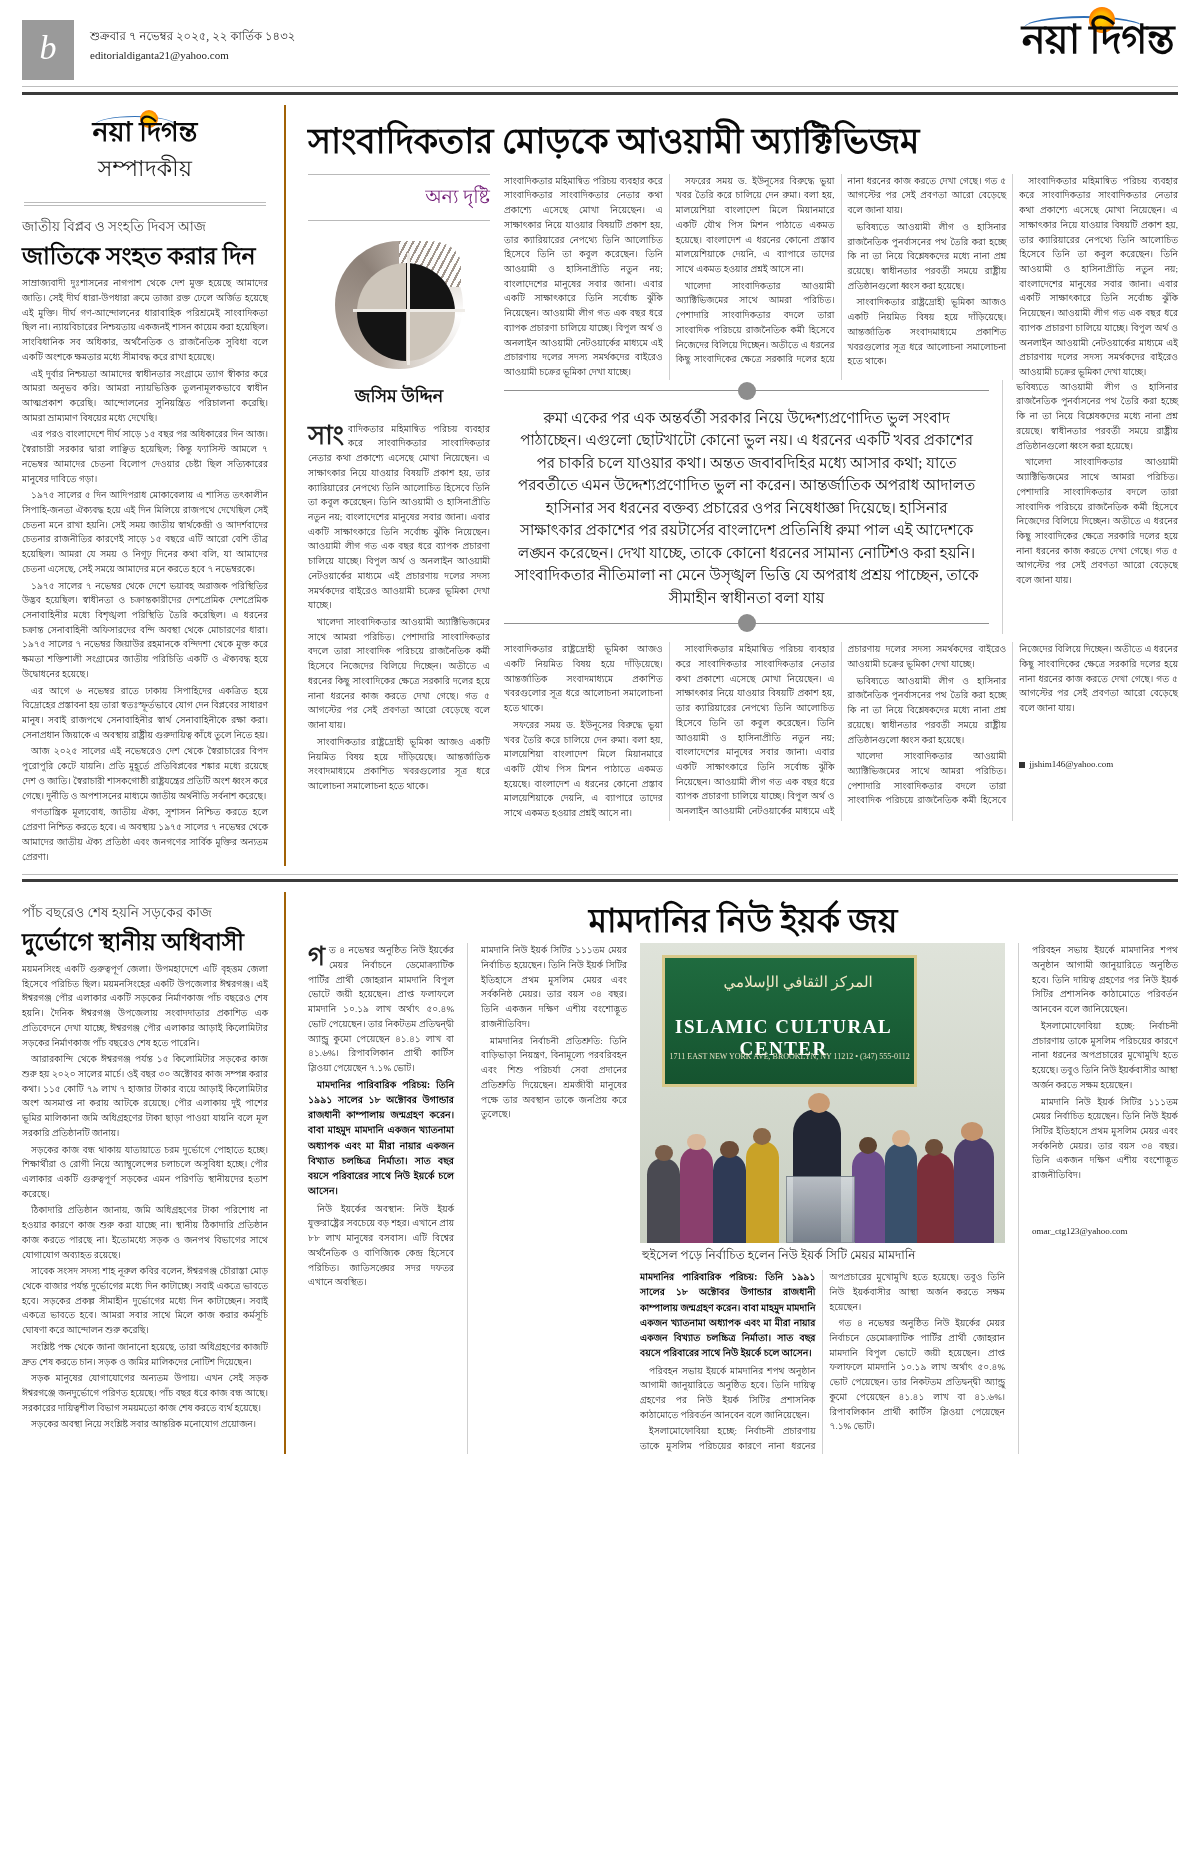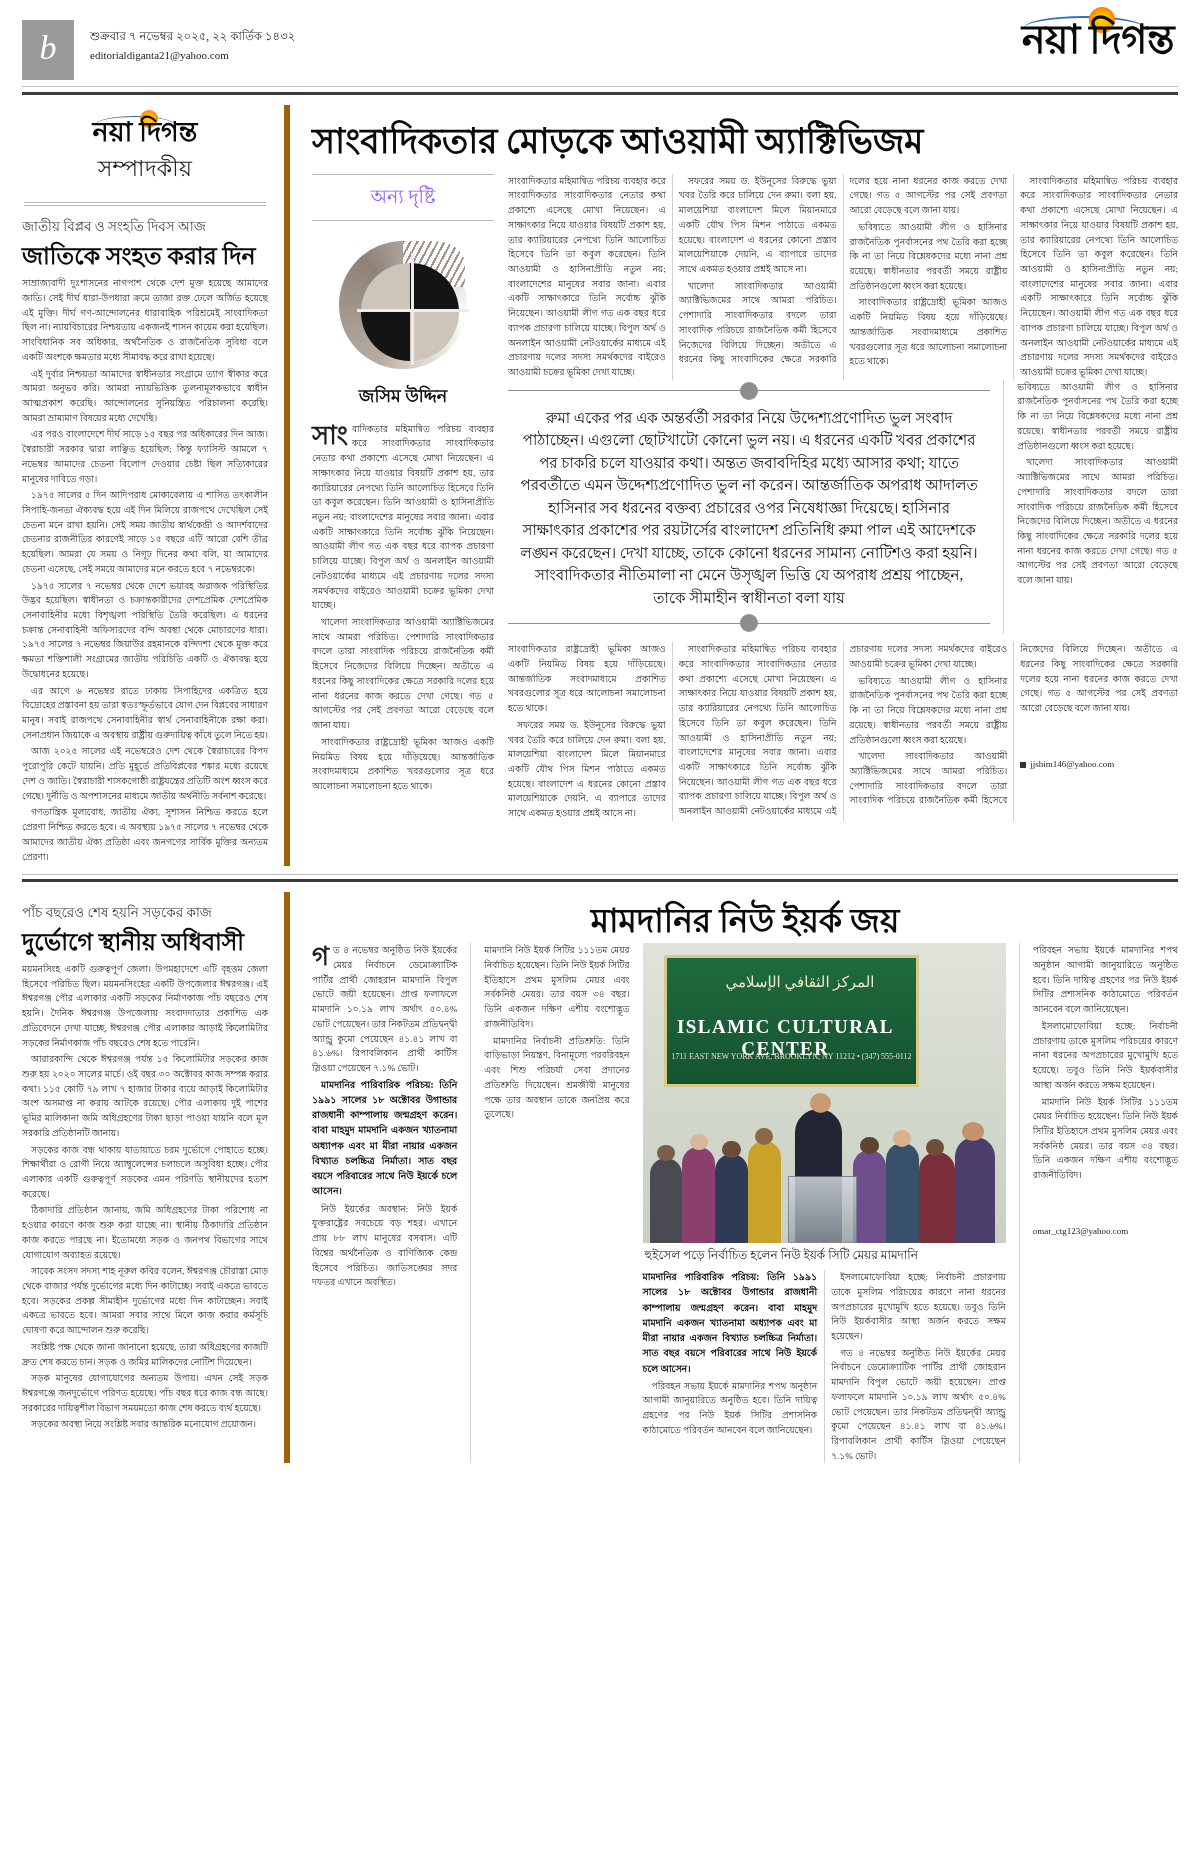--- a/index.html
+++ b/index.html
@@ -81,21 +81,21 @@
   
   .content {
     padding: 0 22px;
   }
   .band-top {
     display: grid;
     grid-template-columns: 262px 1fr;
     column-gap: 0;
     padding-top: 10px;
   }
-  .vline { border-left: 6px solid #a16207; }
+  .vline { border-left: 2px solid #a16207; }
 
   
   .ed-brand-wrap {
     text-align: center; padding: 14px 0 4px 0;
   }
   .ed-brand {
     position: relative; display: inline-block;
     font-size: 27px; font-weight: 700; line-height: 1; color: #0a0a0a;
   }
   .ed-brand .sun {
@@ -122,21 +122,21 @@
     padding: 16px 0 10px 0;
   }
 
   
   .author-col {
     width: 196px; flex: 0 0 196px;
     padding-right: 14px;
   }
   .author-rule { height: 1px; background: #b9b9b9; }
   .author-title {
-    text-align: center; font-size: 19px; padding: 7px 0 6px 0; color: #8b5cf6;
+    text-align: right; font-size: 19px; padding: 7px 0 6px 0; color: #701a75;
   }
   .author-photo {
     width: 140px; height: 140px; margin: 14px auto 6px auto;
     position: relative; overflow: hidden;
   }
   .ap-ring {
     position: absolute; inset: 6px;
     border-radius: 50%;
     background: conic-gradient(from 200deg, #b9ada3 0deg, #8d8178 120deg, #cfc6bd 200deg, #ffffff 260deg, #d8d1ca 330deg, #b9ada3 360deg);
   }

